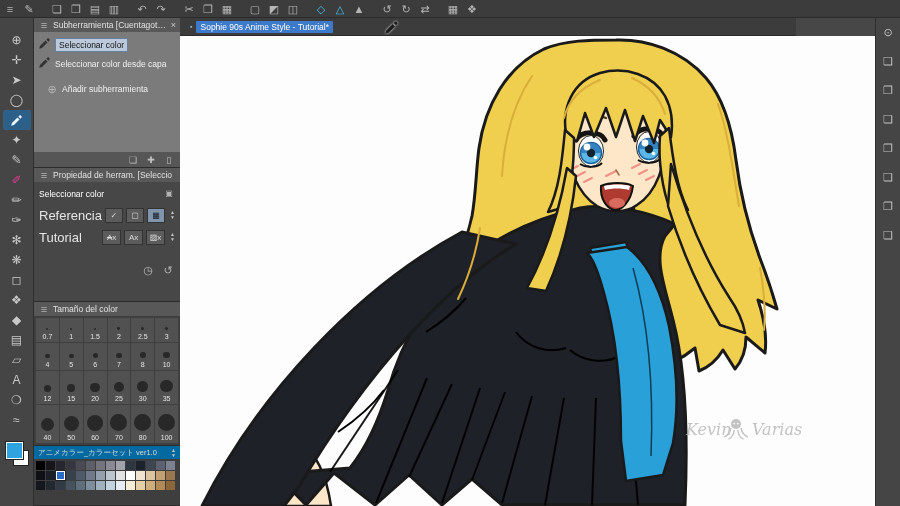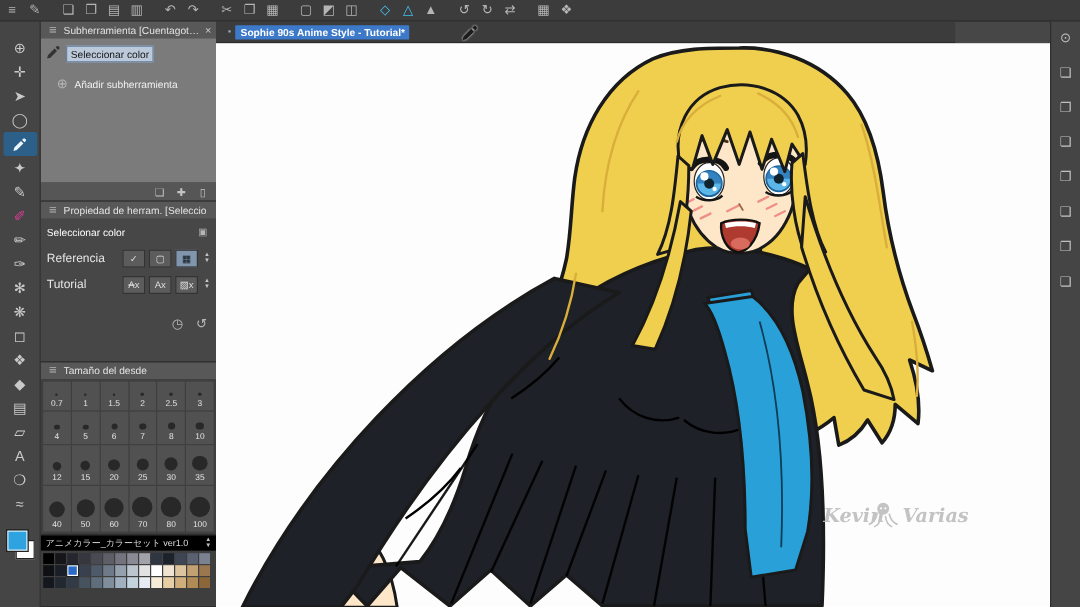--- a/index.html
+++ b/index.html
@@ -37,41 +37,41 @@
     font-size:8.5px;color:#ececec;border-bottom:1px solid #2e2e2e;}
   #subtool-list{flex:1;background:#7b7b7b;padding:3px 2px;}
   .st-row{display:flex;align-items:center;gap:4px;height:19px;padding:0 2px;color:#f2f2f2;font-size:8.5px;}
   .st-row .lbl.sel{background:#bcc9da;border:1px solid #66809f;color:#141414;padding:0 3px;line-height:12px;}
   .st-add{display:flex;align-items:center;gap:4px;color:#f0f0f0;font-size:8.5px;margin:8px 0 0 10px;}
   .pbottom{height:15px;background:#565656;display:flex;align-items:center;justify-content:flex-end;gap:6px;padding:0 5px;}
   .pbottom .glyph{font-size:9px;color:#c2c2c2;}
   #prop-panel{height:134px;}
   .prop-sub{display:flex;align-items:center;justify-content:space-between;padding:4px 5px 2px;color:#fff;font-size:8.5px;}
   .prow{display:flex;align-items:center;height:22px;padding:0 5px;gap:3px;}
-  .prow .plabel{flex:1;color:#e6e6e6;font-size:10px;}
+  .prow .plabel{flex:1;color:#e6e6e6;font-size:13px;}
   .tgl{width:17px;height:13px;background:#5c5c5c;border:1px solid #333;display:flex;align-items:center;justify-content:center;
     color:#ddd;font-size:8px;}
   .tgl.on{background:#8195ad;color:#10161c;}
   .tgl .strike{text-decoration:line-through;}
   .spin{display:flex;flex-direction:column;color:#c5c5c5;font-size:5px;line-height:5px;margin-left:2px;}
   .prop-foot{display:flex;justify-content:flex-end;gap:8px;padding:14px 6px 0;color:#c5c5c5;font-size:10px;}
   #brush-panel{height:144px;display:flex;flex-direction:column;}
   #brush-grid{flex:1;display:grid;grid-template-columns:repeat(6,1fr);gap:1px;padding:2px;background:#3f3f3f;}
   .bcell{background:#515151;display:flex;flex-direction:column;align-items:center;justify-content:flex-end;padding-bottom:2px;}
   .bdot{border-radius:50%;background:#282828;margin-bottom:3px;}
   .bnum{font-size:7px;color:#e4e4e4;line-height:7px;}
   #colorset-panel{height:60px;display:flex;flex-direction:column;}
-  .cs-title{height:13px;background:#000000;display:flex;align-items:center;gap:3px;padding:0 4px;
+  .cs-title{height:13px;background:#0369a1;display:flex;align-items:center;gap:3px;padding:0 4px;
     font-size:7.5px;color:#dcdcdc;white-space:nowrap;overflow:hidden;}
   .cs-title .t{flex:1;overflow:hidden;text-overflow:ellipsis;}
   #swatches{display:grid;grid-template-columns:repeat(14,9px);grid-auto-rows:9px;gap:1px;padding:2px;background:#3e3e3e;flex:1;}
   .sw{width:9px;height:9px;box-sizing:border-box;}
   .sw.sel{border:1px solid #fff;outline:1px solid #222;}
   
-  #canvasarea{position:absolute;left:180px;top:18px;width:616px;height:488px;font-weight:bold;}
+  #canvasarea{position:absolute;left:180px;top:18px;width:616px;height:488px;}
   #tabbar{height:18px;background:#3c3c3c;border-bottom:1px solid #2b2b2b;display:flex;align-items:center;box-sizing:border-box;}
   .tab{display:flex;align-items:center;gap:4px;margin-left:6px;padding:1px 4px;}
   .tab .ticon{color:#9fb4c4;font-size:7px;}
   .tab .tlabel{background:#3c79c8;color:#fff;font-size:8.5px;padding:1px 4px;border-radius:1px;white-space:nowrap;}
   #canvas{position:relative;width:695px;height:470px;background:#fdfdfd;overflow:hidden;}
   #canvas svg{position:absolute;left:0;top:0;}
   
   #rightstrip{position:absolute;left:875px;top:18px;width:25px;height:488px;background:#454545;border-left:1px solid #2e2e2e;
     box-sizing:border-box;display:flex;flex-direction:column;align-items:center;gap:13px;padding-top:6px;}
   #rightstrip .glyph{font-size:11px;color:#c0c0c0;}
@@ -165,20 +165,26 @@
       <span class="t">Subherramienta [Cuentagotas]</span>
       <span class="x">×</span>
     </div>
     <div id="subtool-list">
       <div class="st-row">
           <span class="eyd" style="color: rgb(51, 51, 51);"><svg viewBox="0 0 16 16" width="13" height="13">
               <path d="M1.5 14.5l.9-3.4 6.8-6.8 2.5 2.5-6.8 6.8-3.4.9zM10.3 3.2l1.2-1.2c.5-.5 1.4-.5 1.9 0l.6.6c.5.5.5 1.4 0 1.9l-1.2 1.2-2.5-2.5z" fill="currentColor"></path>
             </svg></span>
           <span class="lbl sel">Seleccionar color</span>
         </div>
+        <div class="st-row">
+          <span class="eyd" style="color: rgb(51, 51, 51);"><svg viewBox="0 0 16 16" width="13" height="13">
+              <path d="M1.5 14.5l.9-3.4 6.8-6.8 2.5 2.5-6.8 6.8-3.4.9zM10.3 3.2l1.2-1.2c.5-.5 1.4-.5 1.9 0l.6.6c.5.5.5 1.4 0 1.9l-1.2 1.2-2.5-2.5z" fill="currentColor"></path>
+            </svg></span>
+          <span class="lbl">Seleccionar color desde capa</span>
+        </div>
         <div class="st-add">
         <span class="glyph">⊕</span>
         <span>Añadir subherramienta</span>
       </div>
     </div>
     <div class="pbottom">
       <span class="glyph">❏</span>
       <span class="glyph">✚</span>
       <span class="glyph">▯</span>
     </div>
@@ -215,21 +221,21 @@
     </div>
     <div class="prop-foot">
       <span class="glyph">◷</span>
       <span class="glyph">↺</span>
     </div>
   </section>
 
   <section id="brush-panel">
     <div class="ptitle">
       <span class="glyph">≡</span>
-      <span class="t">Tamaño del desde</span>
+      <span class="t">Tamaño del color</span>
     </div>
     <div id="brush-grid">
         <div class="bcell">
           <span class="bdot" style="width: 2px; height: 2px;"></span>
           <span class="bnum">0.7</span>
         </div>
         <div class="bcell">
           <span class="bdot" style="width: 2.1px; height: 2.1px;"></span>
           <span class="bnum">1</span>
         </div>

